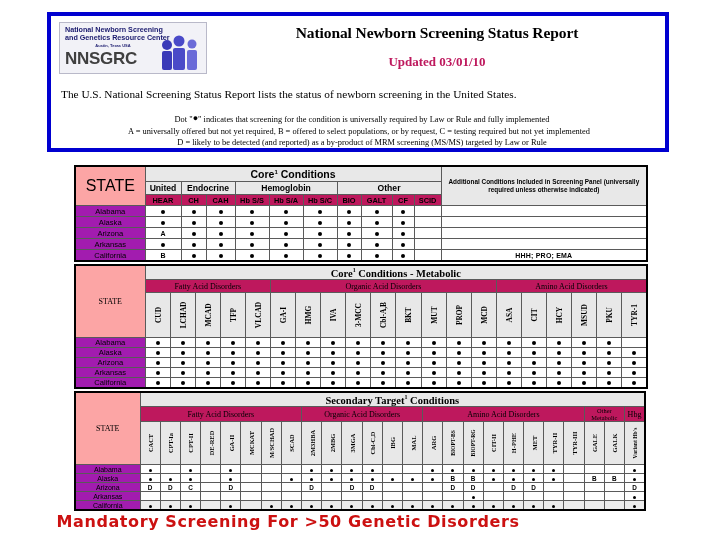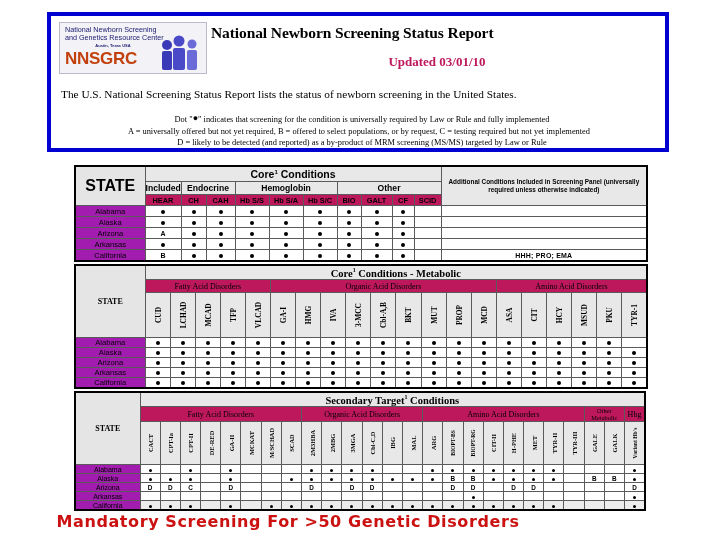--- a/index.html
+++ b/index.html
@@ -15,37 +15,37 @@
     position:absolute;left:47px;top:12px;width:622px;height:140px;
     border:4px solid #0000d0;background:#ffffff;box-sizing:border-box;
     overflow:hidden;
   }
   .logo-box{
     position:absolute;left:8px;top:6px;width:148px;height:52px;
     border:1px solid #b9b9c9;background:#f2f2f7;box-sizing:border-box;
     padding:3px 4px 0 5px;overflow:hidden;
   }
   .logo-l1,.logo-l2{
-    font-family:"Liberation Sans",sans-serif;font-weight:normal;
+    font-family:"Liberation Sans",sans-serif;font-weight:bold;
     font-size:7.2px;line-height:8.4px;color:#1a1a6e;white-space:nowrap;
   }
   .logo-l3{
     font-family:"Liberation Sans",sans-serif;font-weight:bold;
     font-size:4px;line-height:6px;color:#1a1a6e;text-align:center;
     width:96px;white-space:nowrap;
   }
   .logo-acr{
     font-family:"Liberation Sans",sans-serif;font-weight:bold;
-    font-size:17px;line-height:18px;color:#c2410c;letter-spacing:-0.3px;
+    font-size:17px;line-height:18px;color:#404040;letter-spacing:-0.3px;
     margin-top:1px;
   }
   .logo-people{position:absolute;right:6px;top:8px;width:42px;height:40px;}
 
   .hdr-title{
-    position:absolute;left:160px;top:8px;width:452px;text-align:left;
+    position:absolute;left:160px;top:8px;width:452px;text-align:center;
     font-family:"Liberation Serif",serif;font-weight:bold;font-size:15.5px;
     color:#000;letter-spacing:-0.1px;
   }
   .hdr-sub{
     position:absolute;left:160px;top:38px;width:452px;text-align:center;
     font-family:"Liberation Serif",serif;font-weight:bold;font-size:13px;color:#be185d;
   }
   .hdr-lead{
     position:absolute;left:10px;top:72px;width:600px;text-align:left;
     font-family:"Liberation Serif",serif;font-size:11.3px;color:#000;
@@ -62,21 +62,21 @@
   .tbl-wrap{position:absolute;left:74px;top:165px;width:572px;}
   table.nbs{
     border-collapse:collapse;width:572px;table-layout:fixed;
     background:#ffffff;border:2px solid #000;
   }
   table.nbs td,table.nbs th{
     border:1px solid #5a5a5a;padding:0;text-align:center;vertical-align:middle;
     font-family:"Liberation Sans",sans-serif;color:#000;
   }
   .statecell{
-    background:#e5e5e5;font-weight:bold;text-align:center;
+    background:#fca5a5;font-weight:normal;text-align:center;
   }
   .rowname{
     text-align:left;padding-left:3px;font-weight:normal;font-size:7.6px;
     background:#a21caf;white-space:nowrap;
   }
   .cell{font-size:7px;font-weight:bold;height:9px;}
   .dot{display:inline-block;width:4px;height:4px;border-radius:50%;background:#000;}
   .dotSm{width:3px;height:3px;}
   .addl{font-size:7px;font-weight:bold;letter-spacing:0.2px;}
 
@@ -171,21 +171,21 @@
           <col style="width:27px">
         <col style="width:206px">
       </colgroup>
       <tbody>
           <tr>
         <td class="statecell" rowspan="3">STATE</td>
         <td class="g1" colspan="10"><span>Core</span><sup style="font-size:6px">1</sup><span> Conditions</span></td>
         <td class="addhdr" rowspan="3">Additional Conditions Included in Screening Panel (universally required unless otherwise indicated)</td>
       </tr>
       <tr>
-        <td class="g2" colspan="1">Included</td>
+        <td class="g2" colspan="1">United</td>
         <td class="g2" colspan="2">Endocrine</td>
         <td class="g2" colspan="3">Hemoglobin</td>
         <td class="g2" colspan="4">Other</td>
       </tr>
       <tr>
         <td class="g3">HEAR</td>
         <td class="g3">CH</td>
         <td class="g3">CAH</td>
         <td class="g3">Hb S/S</td>
         <td class="g3">Hb S/A</td>

